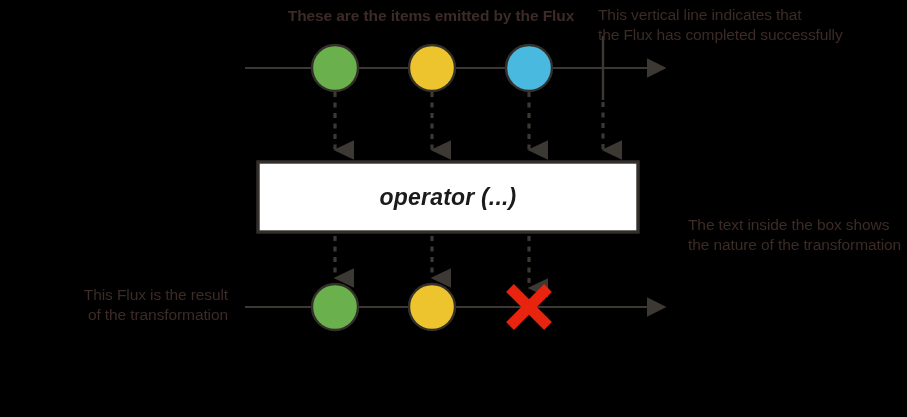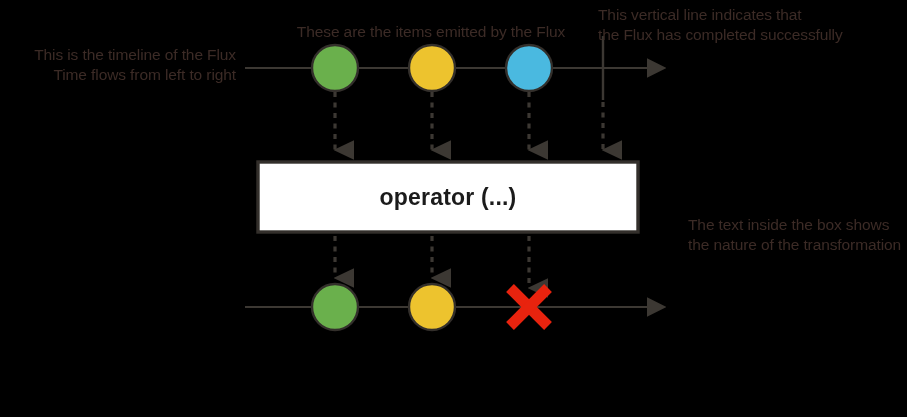--- a/index.html
+++ b/index.html
@@ -30,21 +30,21 @@
     font-size: 15.5px;
     line-height: 19.5px;
     white-space: pre;
     letter-spacing: -0.1px;
   }
   .annotation.center { text-align: center; }
   .annotation.right { text-align: right; }
   .annotation.left { text-align: left; }
 
   #ann-timeline   { left: 8px;   top: 45px;  width: 228px; }
-  #ann-items      { left: 285px; top: 22px;  width: 292px; }
+  #ann-items      { left: 285px; top: 6px;  width: 292px; font-weight: bold; }
   #ann-complete   { left: 598px; top: 5px;   width: 300px; }
   #ann-transform  { left: 652px; top: 135px; width: 250px; }
   #ann-boxtext    { left: 688px; top: 215px; width: 250px; }
   #ann-result     { left: 58px;  top: 285px; width: 170px; }
   #ann-error      { left: 508px; top: 348px; width: 300px; }
 
   #operator-label {
     position: absolute;
     left: 258px;
     top: 162px;
@@ -52,20 +52,21 @@
     height: 70px;
     display: flex;
     align-items: center;
     justify-content: center;
     color: #1b1b1b;
     font-family: "Liberation Sans", sans-serif;
     font-size: 23px;
     font-weight: bold;
     letter-spacing: 0.2px;
     pointer-events: none;
+    font-style: italic;
   }
 </style>
 </head>
 <body>
 
 <div id="diagram-root">
 
   <svg id="marble-svg" viewBox="0 0 907 417">
     <defs>
       <marker id="solid-arrow" markerWidth="9" markerHeight="9" refX="0.6" refY="4.5" orient="auto" markerUnits="strokeWidth">
@@ -109,27 +110,27 @@
 
       <g>
         <line x1="510" y1="288" x2="548" y2="326" stroke="#e8230e" stroke-width="11" stroke-linecap="butt"></line>
         <line x1="548" y1="288" x2="510" y2="326" stroke="#e8230e" stroke-width="11" stroke-linecap="butt"></line>
       </g>
     </g>
   </svg>
 
   <div id="operator-label">operator (...)</div>
 
-  <div class="annotation right" id="ann-timeline">This is the timeline of the Flux
-Time flows from left to right</div>
 
   <div class="annotation center" id="ann-items">These are the items emitted by the Flux</div>
 
   <div class="annotation left" id="ann-complete">This vertical line indicates that
 the Flux has completed successfully</div>
 
 
   <div class="annotation left" id="ann-boxtext">The text inside the box shows
 the nature of the transformation</div>
 
+  <div class="annotation right" id="ann-result">This Flux is the result
+of the transformation</div>
 
 
 </div>
 
 </body></html>

